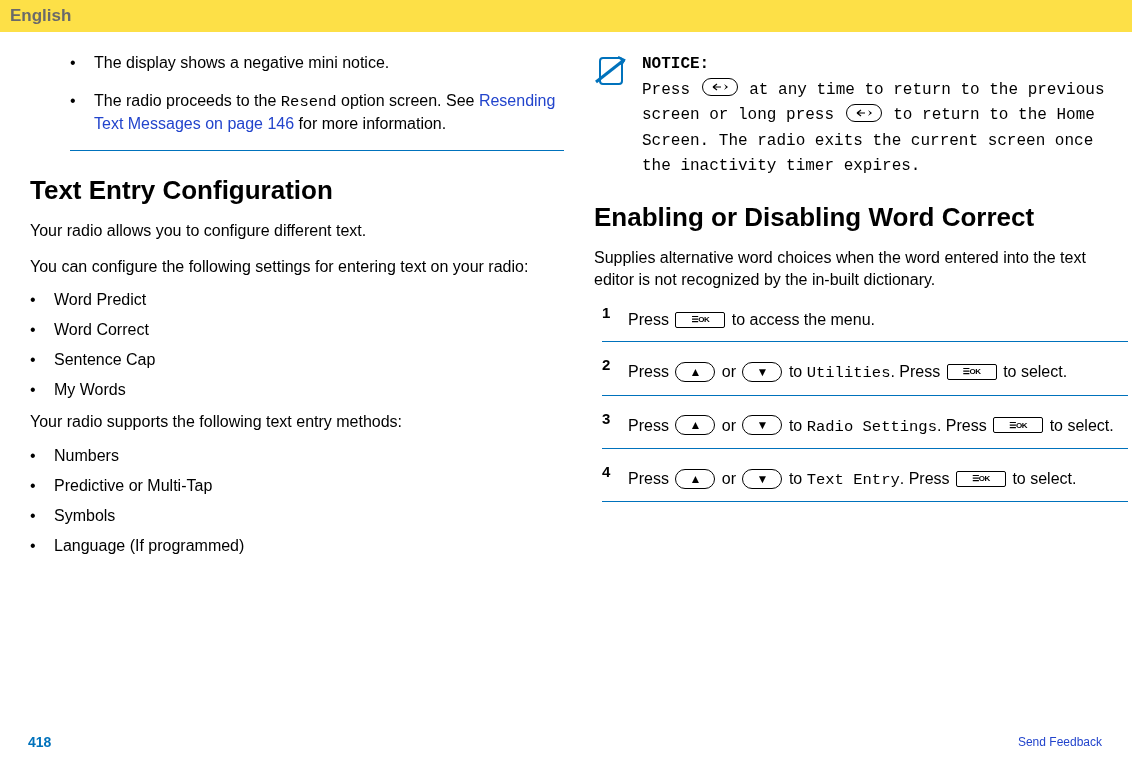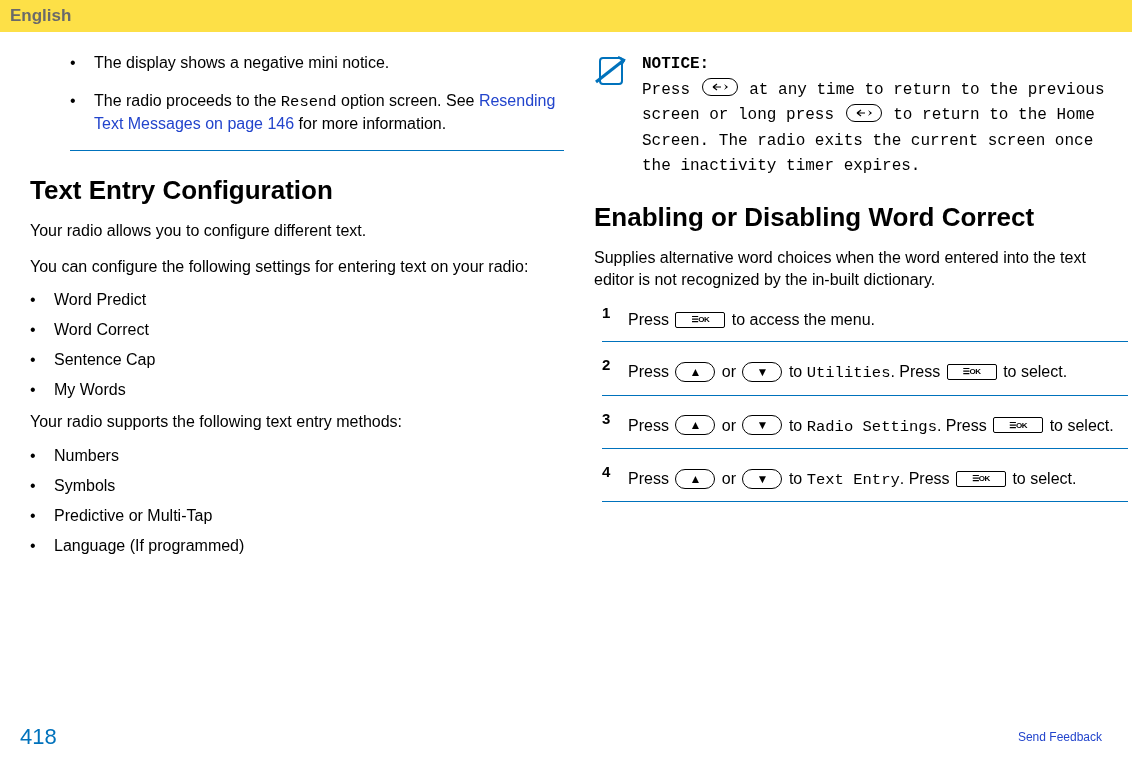--- a/index.html
+++ b/index.html
@@ -163,22 +163,23 @@
       position: absolute;
       bottom: 12px;
       left: 20px;
       right: 30px;
       display: flex;
       justify-content: space-between;
       align-items: center;
     }
     .page-num {
       color: #0072bc;
-      font-weight: normal;
-      font-size: 22px;
+      font-weight: bold;
+      font-size: 14px;
+      margin-left: 8px;
     }
     .feedback {
       color: #2244cc;
       font-size: 12px;
       cursor: pointer;
     }
   </style>
 </head>
 <body>
 
@@ -208,22 +209,22 @@
       <li><span>Word Predict</span></li>
       <li><span>Word Correct</span></li>
       <li><span>Sentence Cap</span></li>
       <li><span>My Words</span></li>
     </ul>
 
     <p class="para">Your radio supports the following text entry methods:</p>
 
     <ul class="simple-bullets">
       <li><span>Numbers</span></li>
+      <li><span>Predictive or Multi-Tap</span></li>
       <li><span>Symbols</span></li>
-      <li><span>Predictive or Multi-Tap</span></li>
       <li><span>Language (If programmed)</span></li>
     </ul>
   </div>
 
   <div class="column">
 
     <div class="notice-block">
       <span class="notice-icon">
         <svg width="34" height="34" viewBox="0 0 34 34">
           <rect x="6" y="4" width="22" height="26" rx="3" fill="none" stroke="#0072bc" stroke-width="2"></rect>

